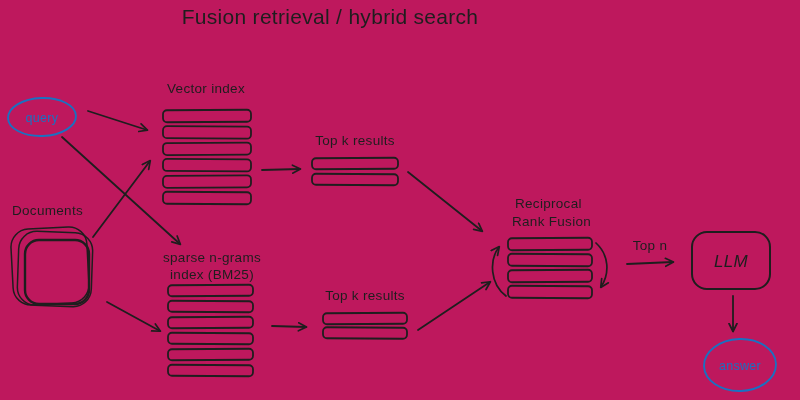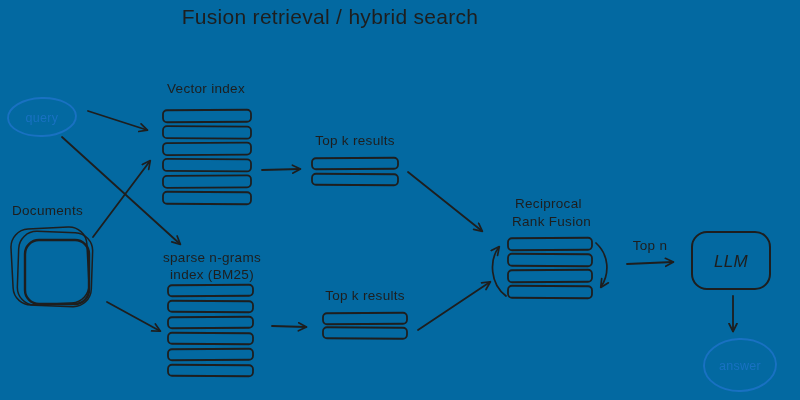--- a/index.html
+++ b/index.html
@@ -1,17 +1,17 @@
 <!DOCTYPE html>
 <html><head>
 <meta charset="utf-8">
 <style>
   html,body{margin:0;padding:0;background:#ffffff;}
   .stage{
-    position:relative;width:800px;height:400px;background:#0369a1;overflow:hidden;
+    position:relative;width:800px;height:400px;background:#be185d;overflow:hidden;
     font-family:"Liberation Sans", sans-serif;
   }
   svg{display:block;}
   text{
     font-family:"Liberation Sans", sans-serif;
     fill:#1e1e1e;
   }
   text.hand{font-weight:500;letter-spacing:.3px;}
   text.blue{fill:#1971c2;}
   .title{font-size:21px;font-weight:600;letter-spacing:.6px;}

